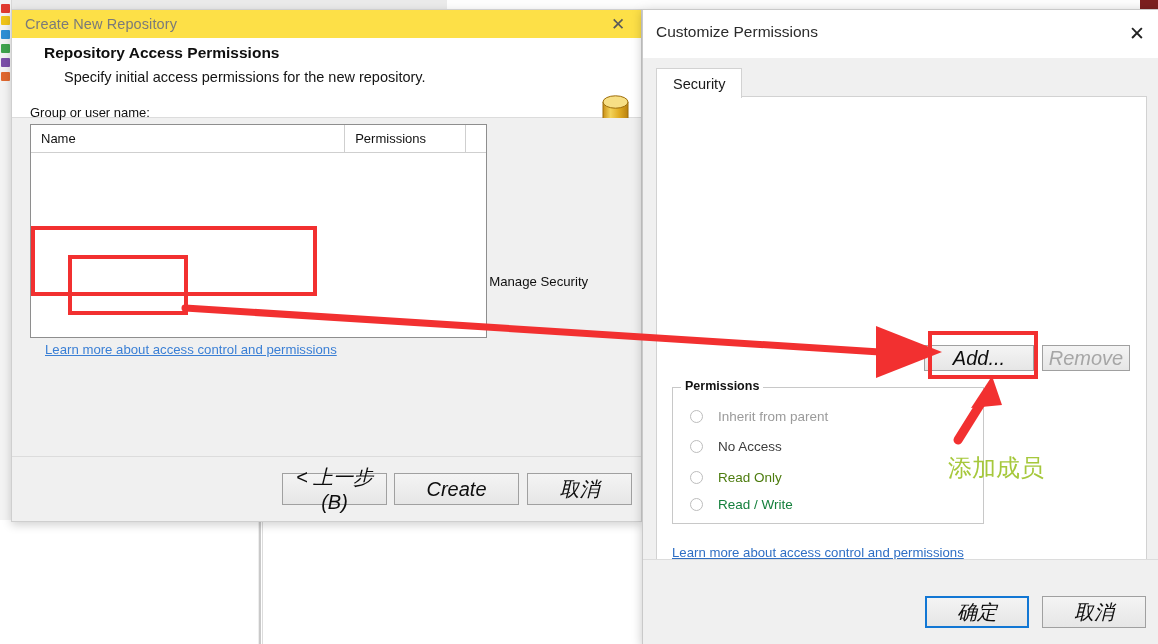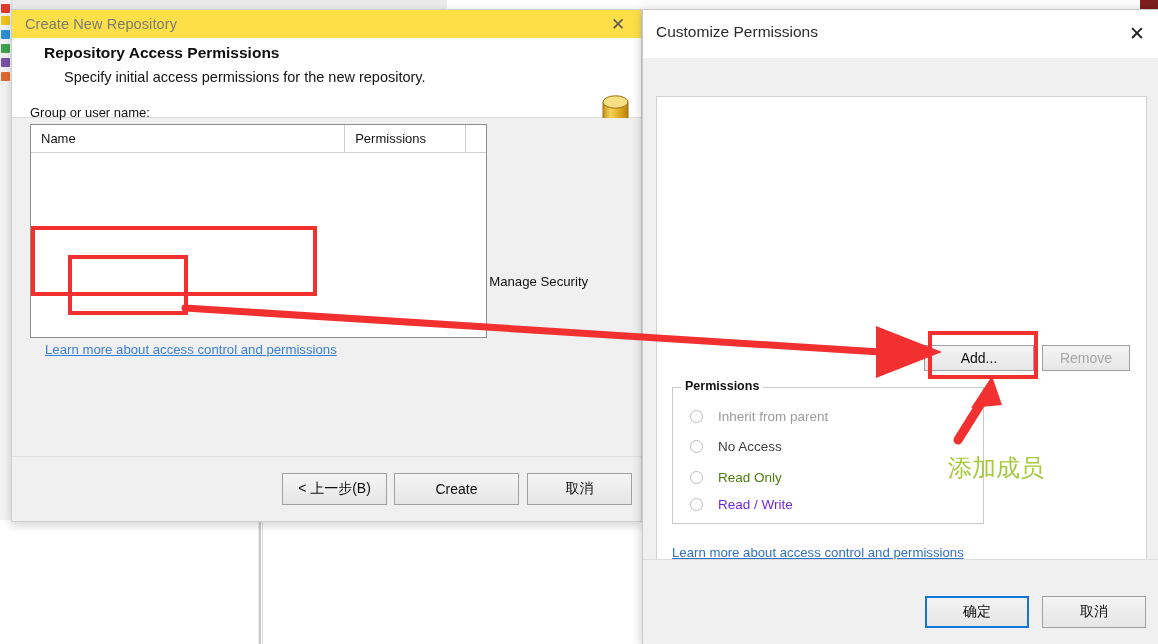--- a/index.html
+++ b/index.html
@@ -48,21 +48,21 @@
 
   #btn-custom{position:absolute;left:75px;top:117px;width:104px;height:25px;
     background:linear-gradient(#f2f2f2,#e4e4e4);border:1px solid #9b9b9b;
     font-size:13.5px;color:#0d0d0d;font-family:inherit;cursor:default;}
 
   #create-note{position:absolute;left:33px;top:155px;width:560px;font-size:13.2px;line-height:18px;color:#101010;}
   #create-link{position:absolute;left:33px;top:224px;font-size:13.2px;color:#3a7fd5;text-decoration:underline;cursor:pointer;}
 
   #create-footer{position:absolute;left:0;bottom:0;width:629px;height:64px;background:#f0f0f0;border-top:1px solid #dcdcdc;}
   .wbtn{position:absolute;height:32px;background:linear-gradient(#f4f4f4,#e6e6e6);border:1px solid #a0a0a0;
-    font-size:14px;color:#0d0d0d;font-family:inherit;display:flex;align-items:center;justify-content:center;cursor:default;}
+    font-size:20px;color:#0d0d0d;font-family:inherit;display:flex;align-items:center;justify-content:center;cursor:default;font-style:italic;}
   #btn-back{left:270px;top:16px;width:105px;}
   #btn-create{left:382px;top:16px;width:125px;}
   #btn-cancel-left{left:515px;top:16px;width:105px;}
 
   
   #dlg-perm{
     position:absolute;left:642px;top:9px;width:516px;height:635px;
     background:#f0f0f0;border:1px solid #c9c9c9;box-shadow:0 2px 10px rgba(0,0,0,.22);
   }
   #perm-titlebar{height:48px;background:#ffffff;position:relative;}
@@ -86,21 +86,21 @@
   #btn-add{position:absolute;left:924px;top:345px;width:110px;height:26px;}
   #btn-remove{position:absolute;left:1042px;top:345px;width:88px;height:26px;color:#a6a6a6;}
 
   #fs-permissions{position:absolute;left:672px;top:387px;width:310px;height:135px;border:1px solid #c8c8c8;}
   #fs-legend{position:absolute;left:681px;top:379px;background:#fff;padding:0 4px;font-size:12.5px;font-weight:bold;color:#111;}
   .perm-radio{position:absolute;left:690px;display:flex;align-items:center;gap:15px;font-size:13.5px;color:#9b9b9b;}
   .perm-radio .radio-mark{border-color:#bdbdbd;}
   #pr-inherit{top:409px;}
   #pr-noaccess{top:439px;color:#3d3d3d;}
   #pr-readonly{top:470px;color:#4d7c0f;}
-  #pr-readwrite{top:497px;color:#6d28d9;}
+  #pr-readwrite{top:497px;color:#15803d;}
 
   #perm-link{position:absolute;left:672px;top:545px;font-size:13.2px;color:#2f6fc4;text-decoration:underline;cursor:pointer;}
 
   #perm-footer{position:absolute;left:643px;top:559px;width:515px;height:85px;background:#f0f0f0;border-top:1px solid #dcdcdc;}
   #btn-ok{position:absolute;left:925px;top:596px;width:104px;height:32px;border:2px solid #1277d4;}
   #btn-cancel-right{position:absolute;left:1042px;top:596px;width:104px;height:32px;}
 
   
   #overlay{position:absolute;left:0;top:0;width:1158px;height:644px;pointer-events:none;}
   .redbox{position:absolute;border:4px solid #f23030;box-sizing:border-box;}
@@ -187,20 +187,23 @@
   </div>
 </div>
 
 <div id="dlg-perm">
   <div id="perm-titlebar">
     <div id="perm-title">Customize Permissions</div>
     <div id="perm-close">✕</div>
   </div>
 
   <div id="tabpanel"></div>
+  <div id="tabstrip">
+    <div id="tab-security">Security</div>
+  </div>
 </div>
 
 <div id="grp-label">Group or user name:</div>
 
 <div id="listbox">
   <div id="listhead">
     <div class="lh-cell" id="lh-name">Name</div>
     <div class="lh-cell" id="lh-perm">Permissions</div>
     <div class="lh-cell" id="lh-spare"></div>
   </div>

